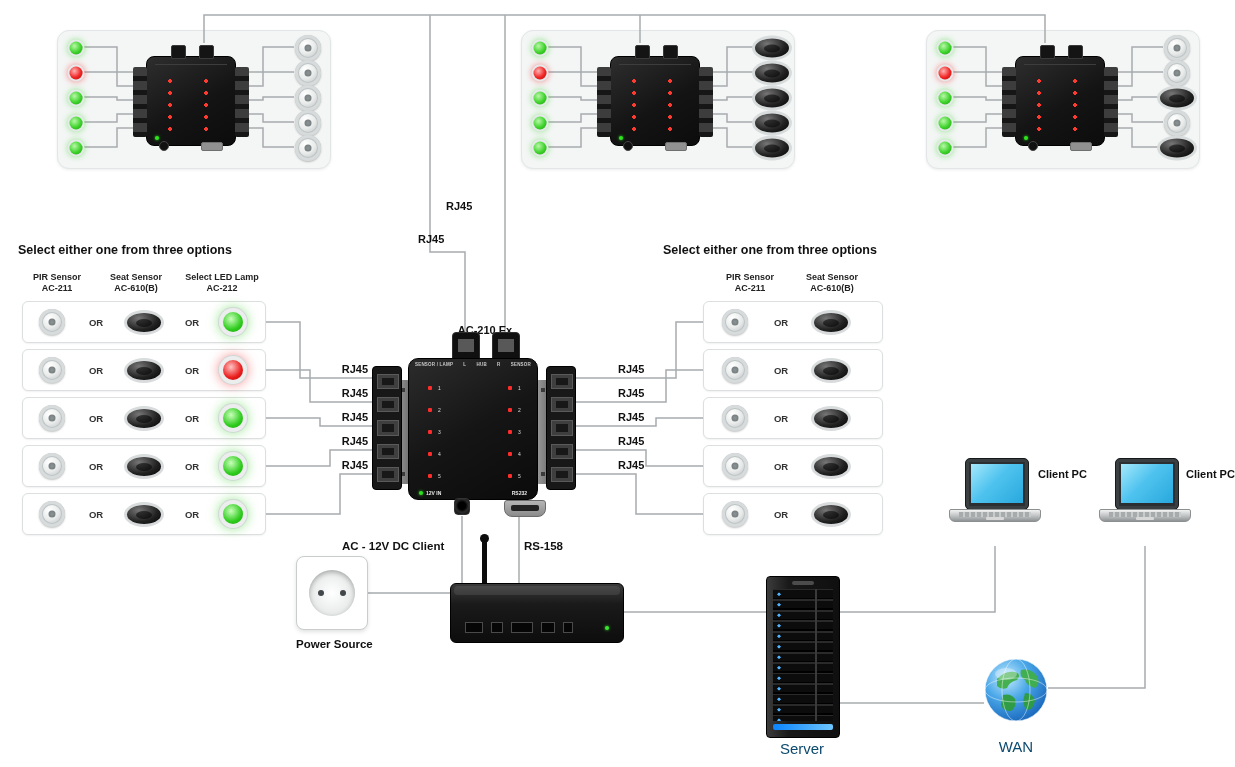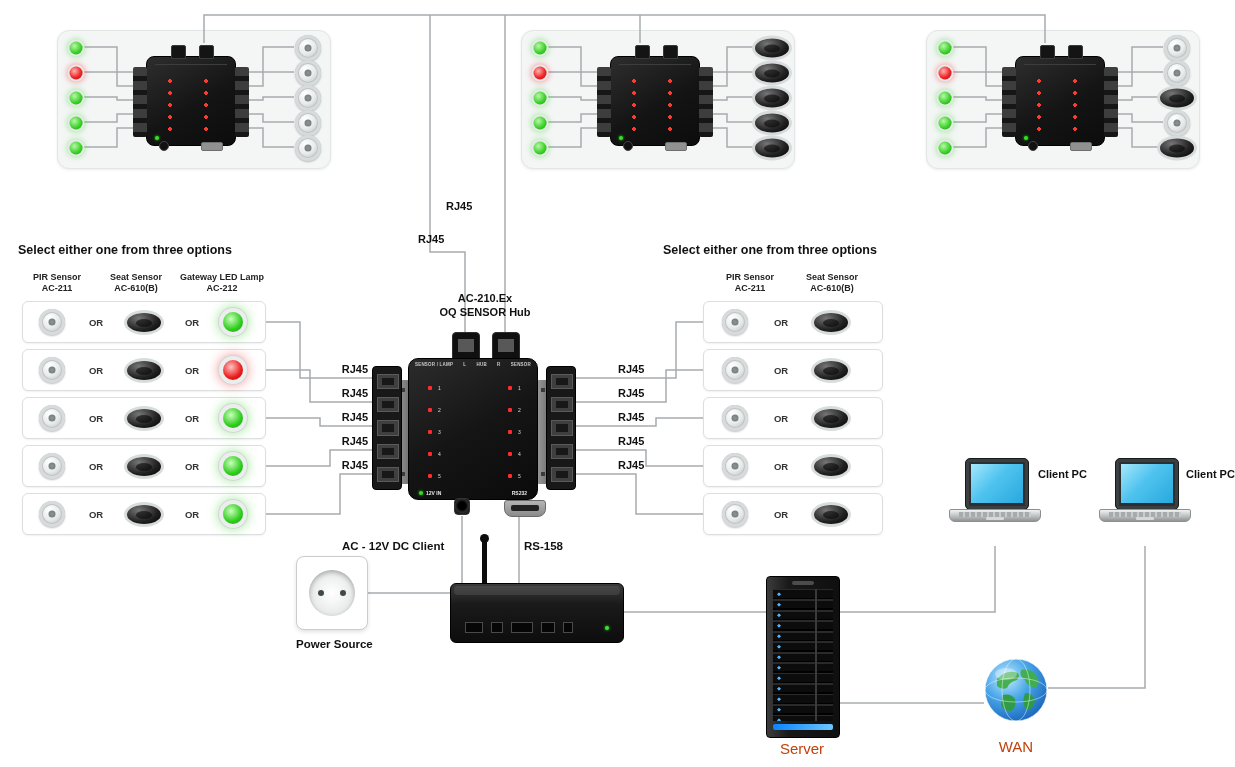--- a/index.html
+++ b/index.html
@@ -98,21 +98,21 @@
      box-sizing:border-box;}
   .opt-row.left{left:22px;width:244px;padding:0 22px 0 16px;}
   .opt-row.right{left:703px;width:180px;padding:0 34px 0 18px;}
   .or{font-size:9.5px;font-weight:bold;color:#333;}
 
   .rj{font-size:11px;font-weight:bold;color:#111;white-space:nowrap;}
   .rj.ralign{width:42px;text-align:right;}
 
   .hub-title{left:410px;top:291px;width:150px;text-align:center;font-size:11px;font-weight:bold;
      color:#111;line-height:1.3;}
-  .hub-title span{display:block;}
+  .hub-title span{display:block;margin-top:32px;}
   .blabel{font-size:11.5px;font-weight:bold;color:#111;white-space:nowrap;}
 
   
   .outlet-box{left:296px;top:556px;width:70px;height:72px;background:#fff;border:1px solid #c9cdce;
      border-radius:8px;box-shadow:0 2px 4px rgba(0,0,0,.12);}
   .outlet{position:absolute;left:50%;top:50%;transform:translate(-50%,-50%);width:46px;height:46px;border-radius:50%;
      background:radial-gradient(#ffffff,#eceeee 55%,#d8dcdb);box-shadow:inset 0 2px 5px rgba(0,0,0,.28);}
   .outlet::before,.outlet::after{content:"";position:absolute;top:20px;width:6px;height:6px;border-radius:50%;
      background:#42474a;}
   .outlet::before{left:9px;} .outlet::after{right:9px;}
@@ -148,21 +148,21 @@
      border-radius:5px;box-shadow:inset 0 0 0 3px #3a3f41;}
   .lt-display{position:absolute;left:5px;right:5px;top:5px;bottom:6px;
      background:linear-gradient(135deg,#a5e8fb,#4fc3ef 45%,#28a8dd);}
   .lt-base{left:0;top:51px;width:92px;height:13px;border-radius:2px 2px 6px 6px;
      background:linear-gradient(#f2f2f2,#b9bcbd 60%,#8f9395);border:1px solid #8b8f90;box-sizing:border-box;}
   .lt-base::before{content:"";position:absolute;left:9px;right:9px;top:2px;height:5px;
      background:repeating-linear-gradient(90deg,#a8abac 0 4px,#c9cccd 4px 6px);}
   .lt-base::after{content:"";position:absolute;left:50%;transform:translateX(-50%);bottom:1px;width:18px;height:3px;
      background:#d8d8d8;border-radius:1px;}
 
-  .biglabel{font-size:15px;color:#c2410c;text-align:center;}
+  .biglabel{font-size:15px;color:#0c4a6e;text-align:center;}
   .ctext{text-align:right;}
   .fhd-l2{font-size:9.5px;font-weight:bold;display:block;}
   .fhd-l1{font-size:11px;font-weight:bold;display:block;}
 </style>
 </head>
 <body>
 
 <div class="stage">
 
   <div class="panel" style="left:57px;top:30px">
@@ -293,21 +293,21 @@
   <div class="sect-h" style="left:18px;top:243px">Select either one from three options</div>
   <div class="colhead" style="left:12px;top:272px">
     <span>PIR Sensor</span>
     <span>AC-211</span>
   </div>
   <div class="colhead" style="left:91px;top:272px">
     <span>Seat Sensor</span>
     <span>AC-610(B)</span>
   </div>
   <div class="colhead" style="left:177px;top:272px">
-    <span>Gateway LED Lamp</span>
+    <span>Select LED Lamp</span>
     <span>AC-212</span>
   </div>
 
   <div class="opt-row left" style="top:301px">
     <span class="sensor dome"></span>
     <span class="or">OR</span>
     <span class="sensor seat"></span>
     <span class="or">OR</span>
     <span class="lamp green"></span>
   </div>

